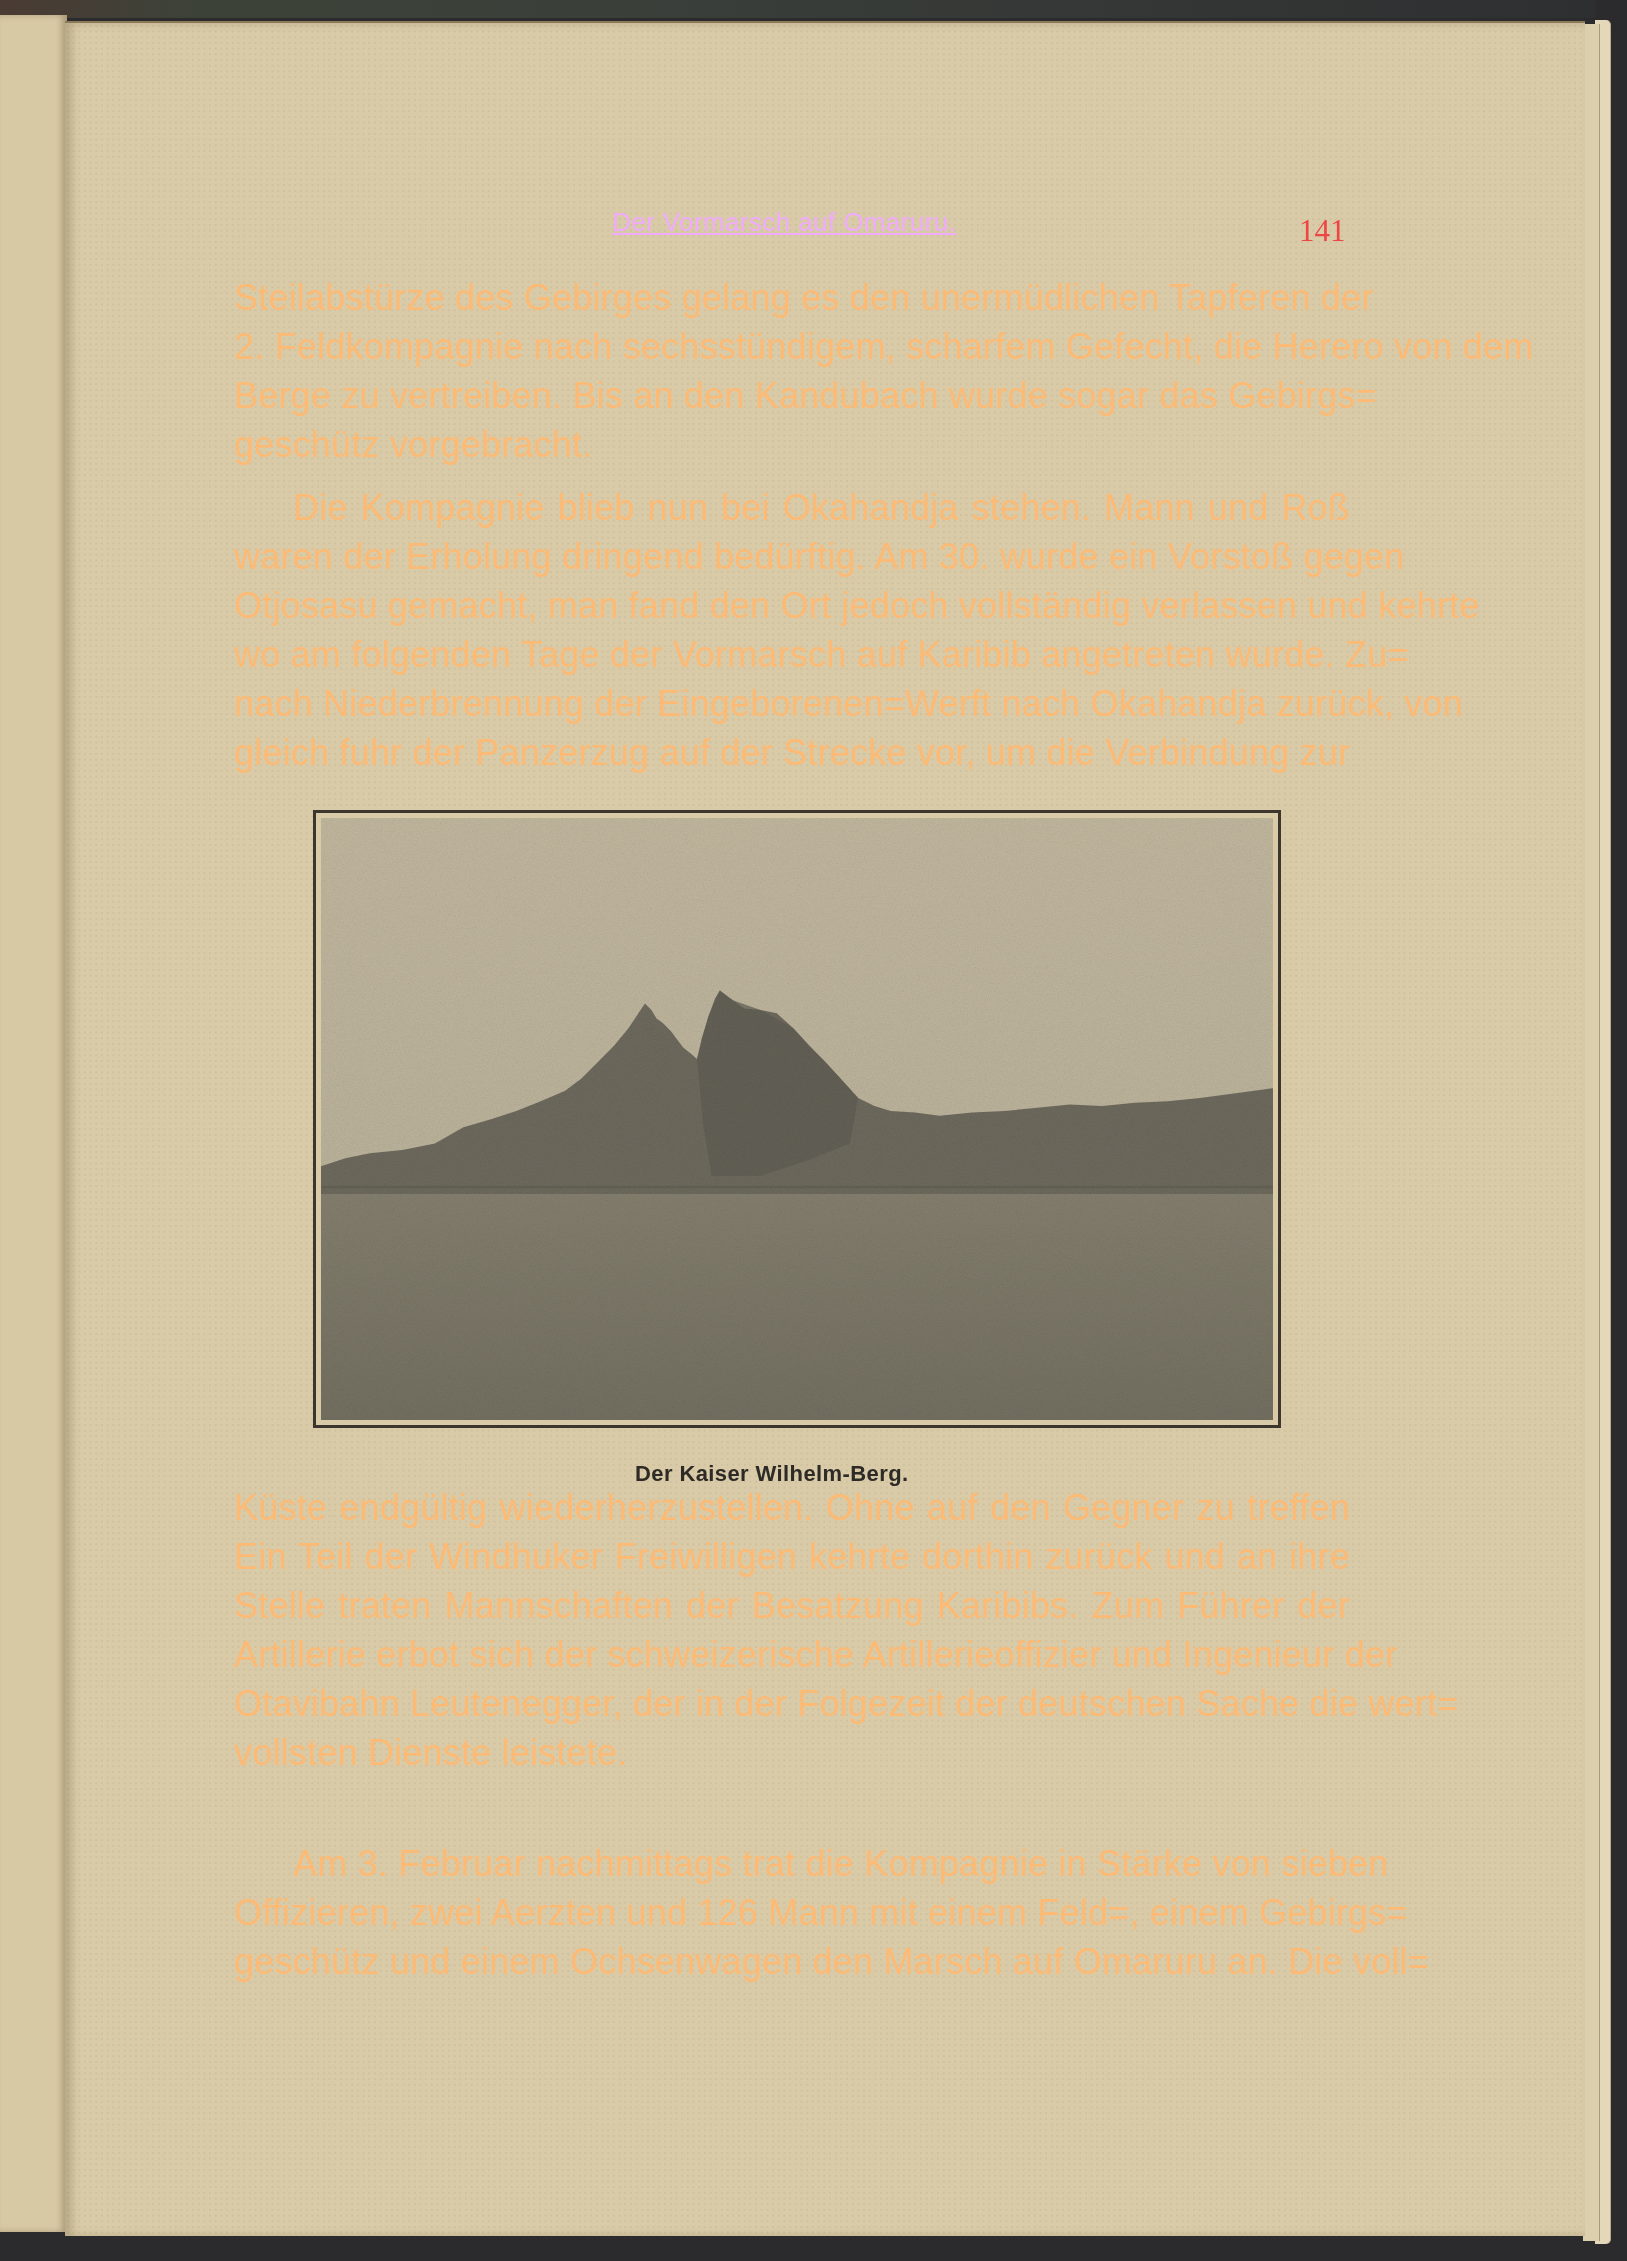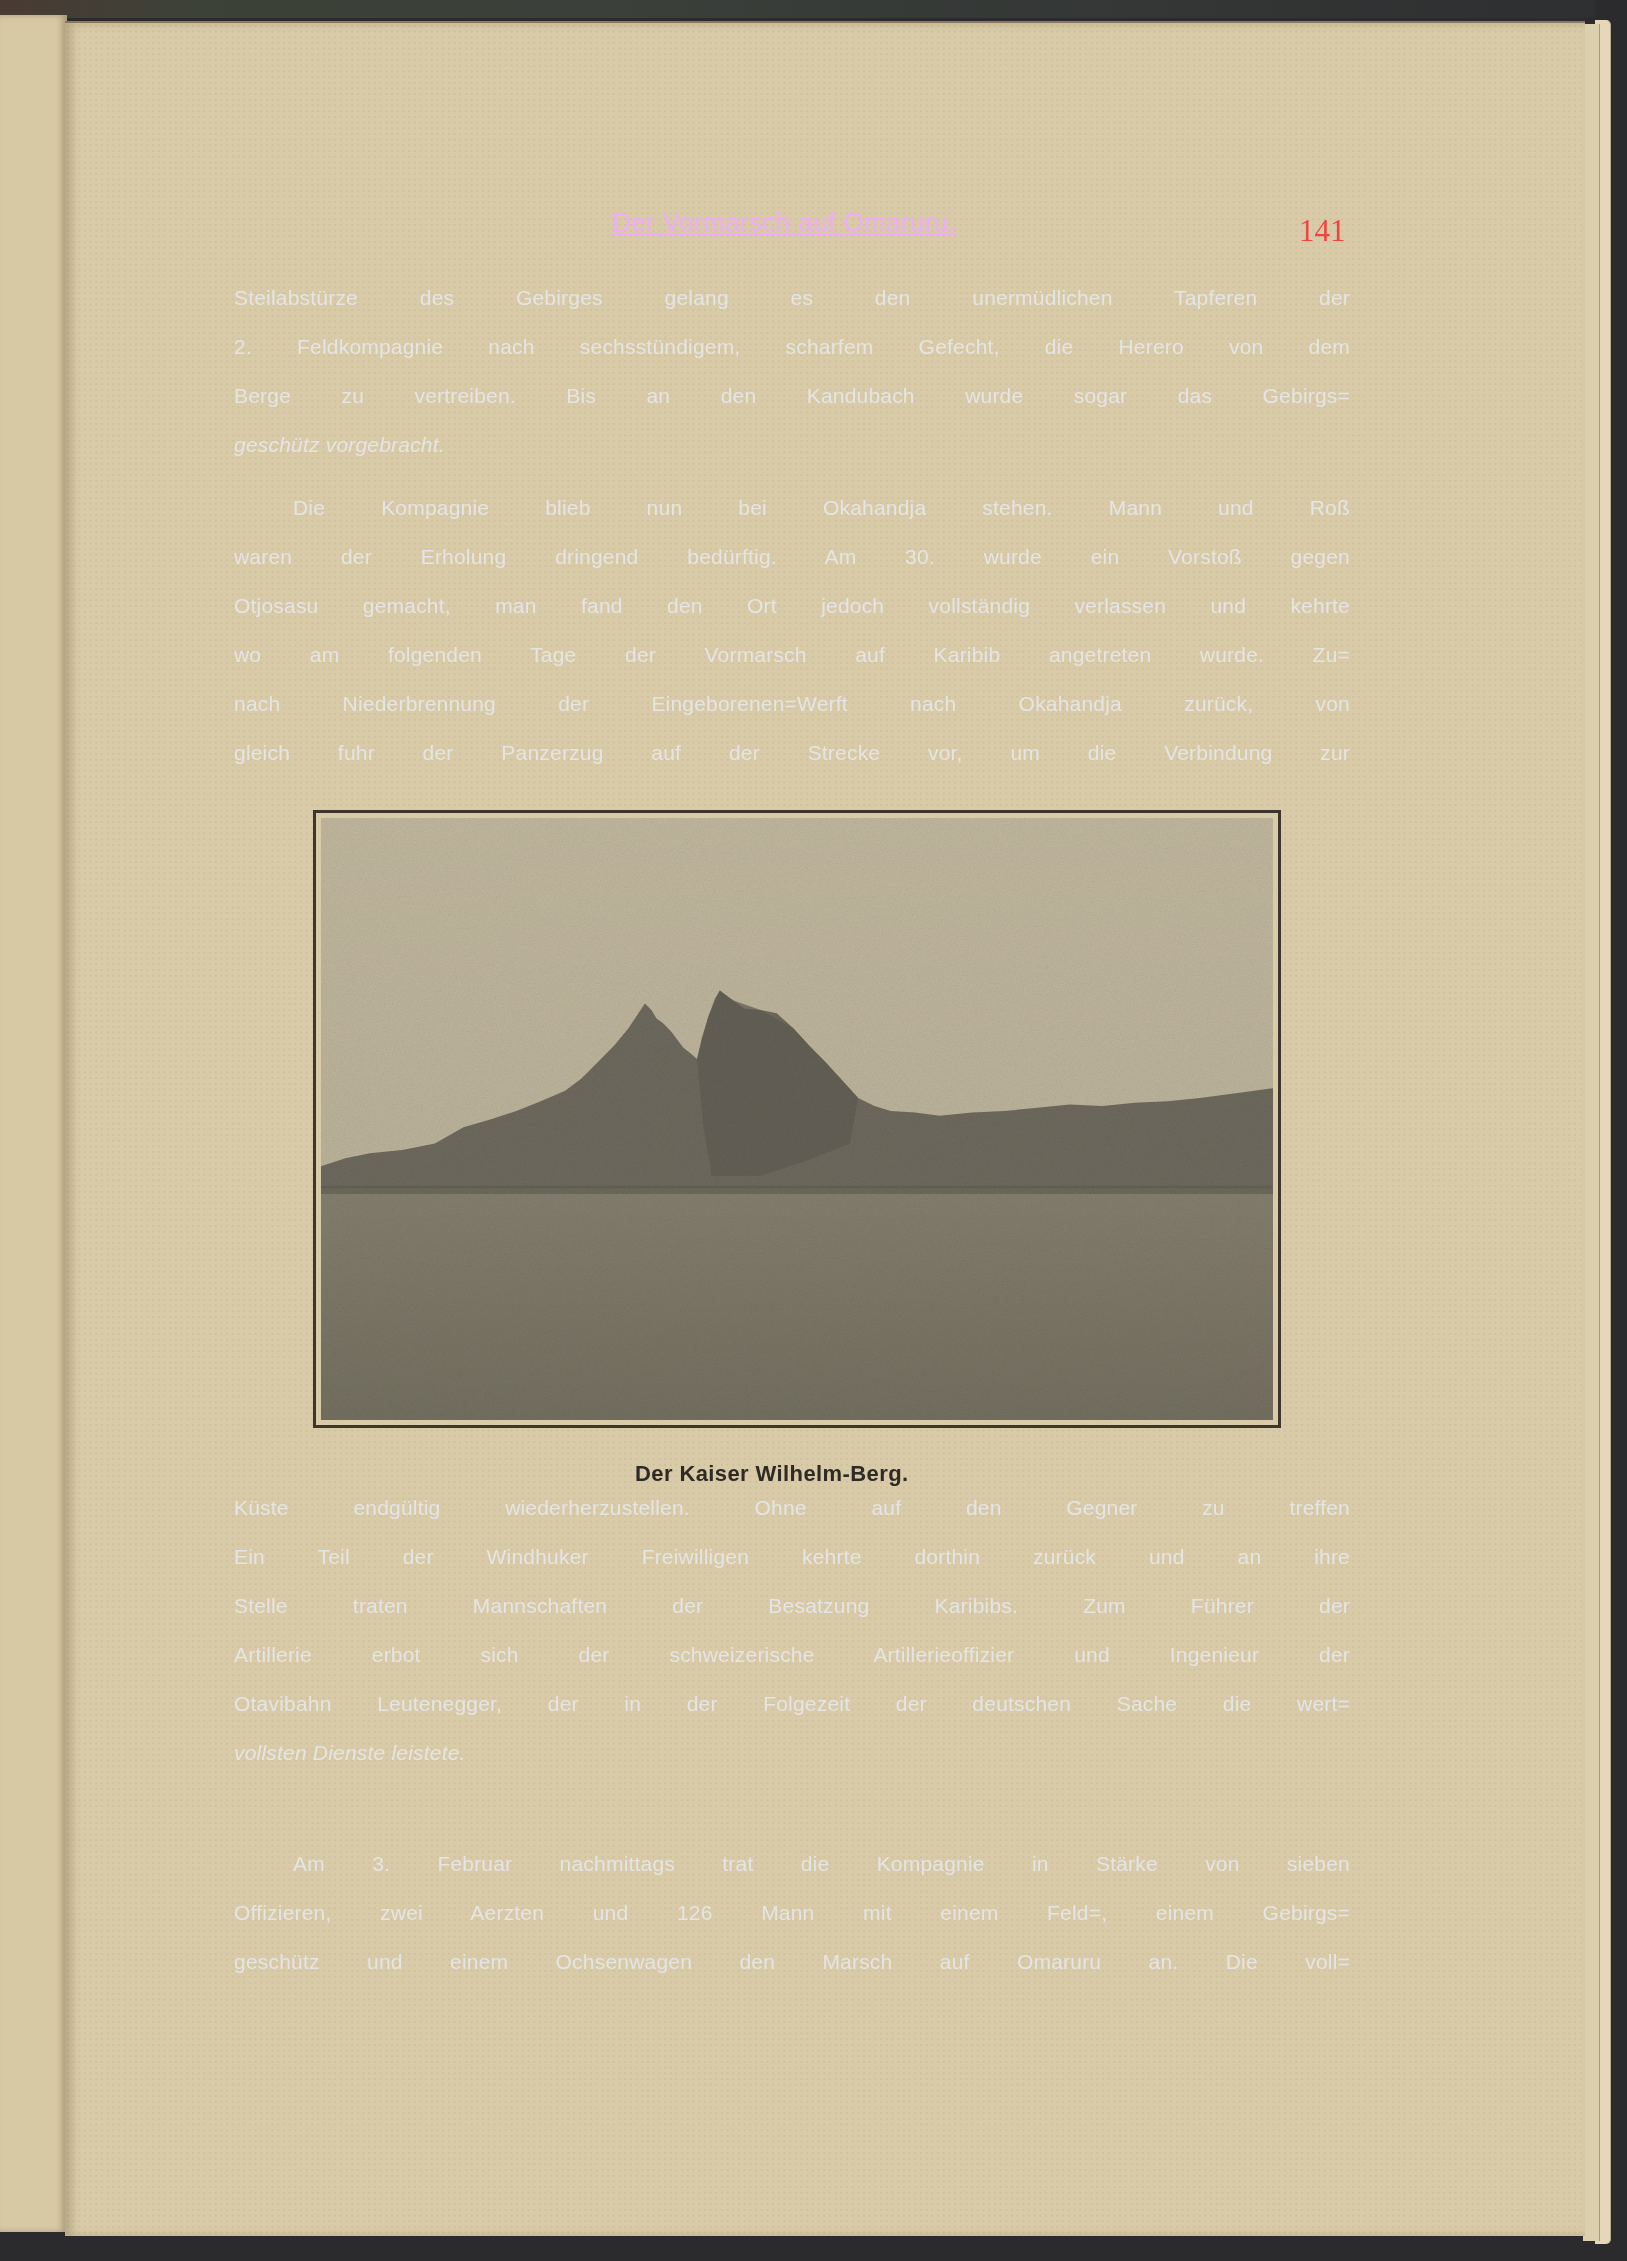--- a/index.html
+++ b/index.html
@@ -44,25 +44,25 @@
       font-family: "Liberation Sans", sans-serif; font-size: 26px; color: #f0abfc;
       letter-spacing: 0.4px;
       text-decoration: underline;
     }
     .page-number {
       position: absolute; left: 1299px; top: 213px;
       font-family: "Liberation Serif", serif; font-size: 31px; color: #ef4444;
     }
     .para {
       position: absolute; left: 234px; width: 1116px;
-      font-family: "Liberation Sans", sans-serif; font-size: 21px; color: #e5e5e5;
+      font-family: "Liberation Sans", sans-serif; font-size: 36px; color: #fdba74;
       line-height: 49px; text-align: justify; letter-spacing: 0.2px;
     }
     .line { display: block; text-align: justify; text-align-last: justify; white-space: nowrap; }
-    .line.last { text-align-last: left; font-style: italic; }
+    .line.last { text-align-last: left; }
     .line.indent { padding-left: 59px; }
     .figure {
       position: absolute; left: 313px; top: 810px; width: 968px; height: 618px;
       border: 3.3px solid #3c362e; box-sizing: border-box; padding: 4.9px;
       background: #d9cba8;
     }
     .figure svg { display: block; width: 100%; height: 100%; }
     .caption {
       position: absolute; left: 635px; top: 1439px;
       font-family: Liberation Sans, sans-serif; font-size: 22px; font-weight: bold; color: #2e2a26;

